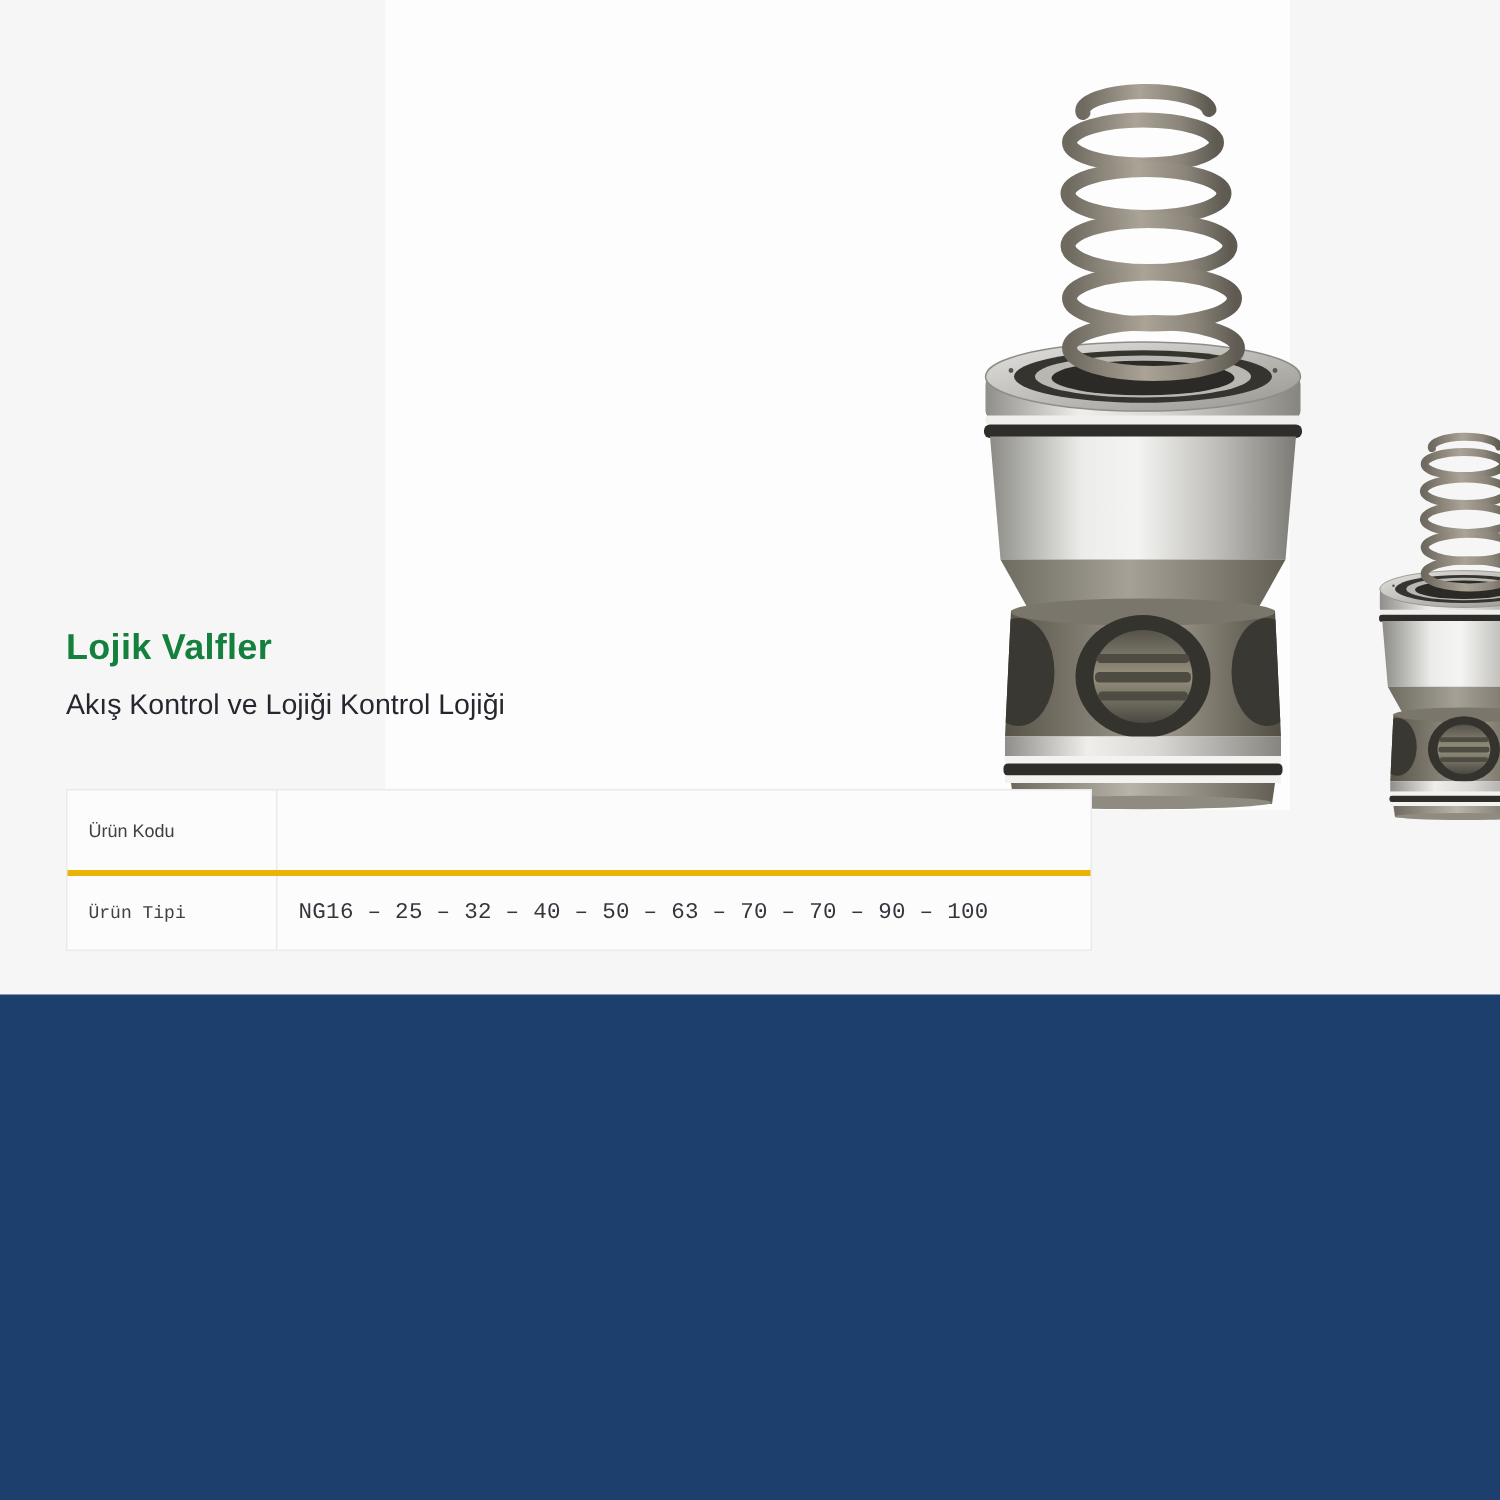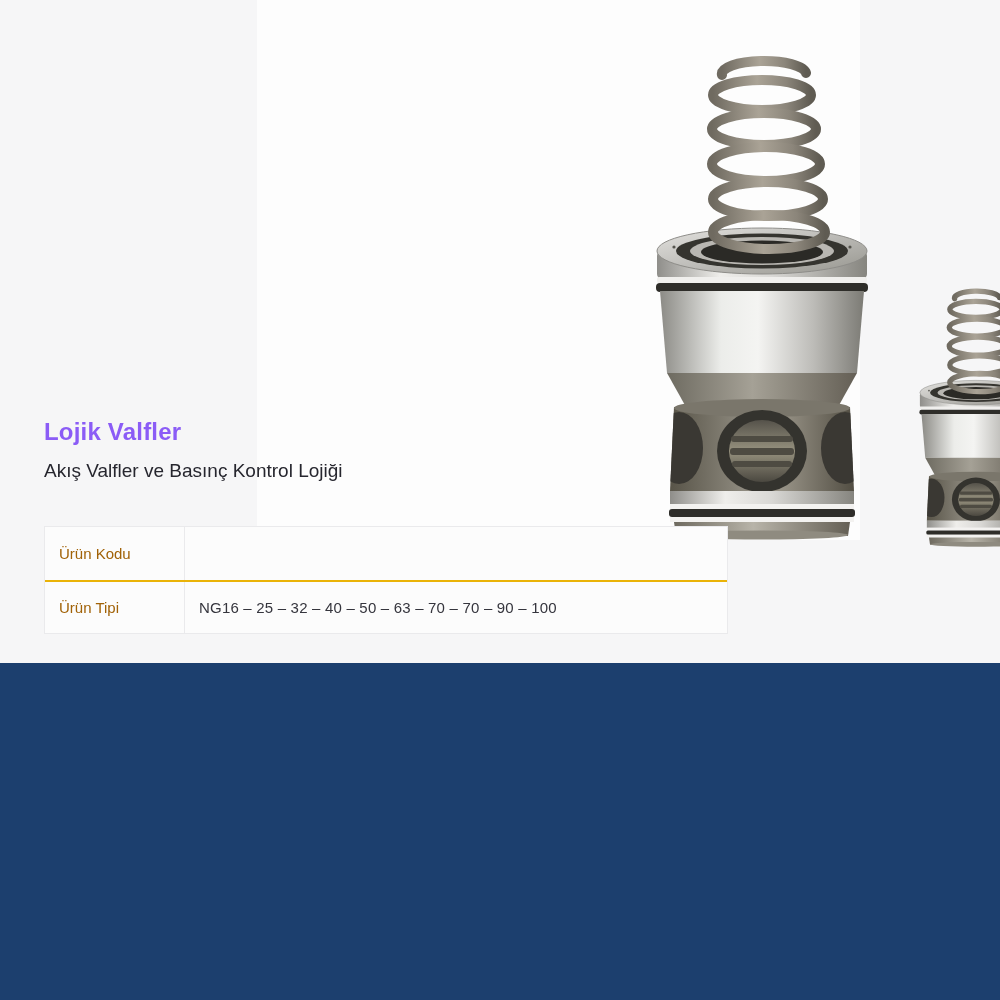--- a/index.html
+++ b/index.html
@@ -7,31 +7,31 @@
               font-family:"Liberation Sans", sans-serif; }
   .page { position:relative; width:1000px; height:1000px; background:#f6f6f7; }
 
   
   .hero { position:absolute; left:0; top:0; width:1000px; height:663px; background:#f6f6f7; }
   .photo { position:absolute; left:257px; top:0; width:603px; height:540px; background:#fdfdfd; }
   .valve-big   { position:absolute; left:395px; top:55px;  width:222px; height:485px; }
   .valve-small { position:absolute; left:660px; top:288px; width:119px; height:259px; }
 
   .product-title { position:absolute; left:44px; top:418px; font-size:24px; font-weight:700;
-                   color:#8b5cf6; letter-spacing:.2px; }
+                   color:#15803d; letter-spacing:.2px; }
   .product-subtitle { position:absolute; left:44px; top:460px; font-size:19px; font-weight:400;
                       color:#26262e; }
 
   .spec-table { position:absolute; left:44px; top:526px; width:684px;
                 background:#fcfcfc; border:1px solid #eaeaec; }
   .spec-row { display:flex; height:53px; }
-  .spec-row + .spec-row { border-top:2px solid #eab308; }
+  .spec-row + .spec-row { border-top:4px solid #eab308;font-family:Liberation Mono, monospace; }
   .spec-label { width:140px; flex:0 0 140px; display:flex; align-items:center;
                 padding-left:14px; border-right:1px solid #eaeaec;
-                font-size:15px; color:#a16207; }
+                font-size:12px; color:#404040; }
   .spec-value { flex:1; display:flex; align-items:center; padding-left:14px;
                 font-size:15px; color:#35353d; letter-spacing:.2px; }
 
   
   .footer { position:absolute; left:0; top:663px; width:1000px; height:337px; background:#1c3f6e; }
 </style>
 </head>
 <body>
 
 <div class="page">
@@ -143,21 +143,21 @@
 
       <svg class="valve-big" viewBox="0 0 222 485">
           <use href="#valve" xlink:href="#valve"></use>
         </svg>
       <svg class="valve-small" viewBox="0 0 222 485">
           <use href="#valve" xlink:href="#valve"></use>
         </svg>
     </div>
 
     <h1 class="product-title">Lojik Valfler</h1>
-    <div class="product-subtitle">Akış Valfler ve Basınç Kontrol Lojiği</div>
+    <div class="product-subtitle">Akış Kontrol ve Lojiği Kontrol Lojiği</div>
 
     <div class="spec-table">
       <div class="spec-row">
         <div class="spec-label">Ürün Kodu</div>
       </div>
       <div class="spec-row">
         <div class="spec-label">Ürün Tipi</div>
         <div class="spec-value">NG16 – 25 – 32 – 40 – 50 – 63 – 70 – 70 – 90 – 100</div>
       </div>
     </div>

